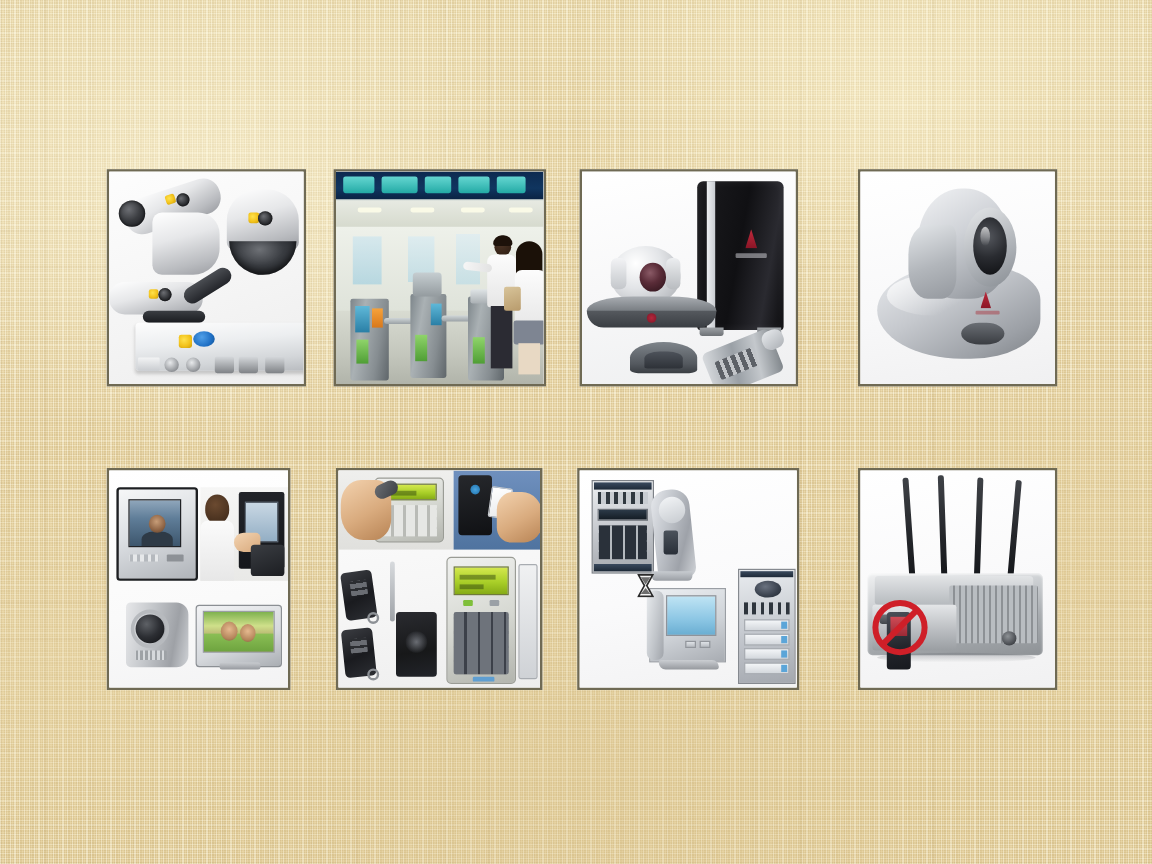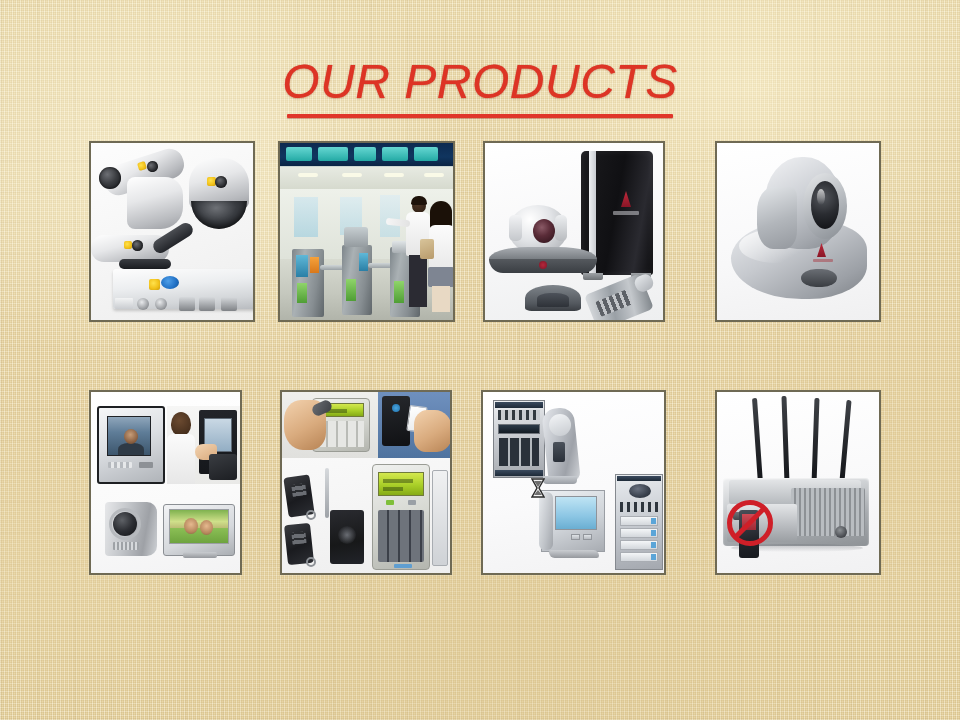--- a/index.html
+++ b/index.html
@@ -300,24 +300,20 @@
     background: #cf1f28;
     transform: rotate(-45deg);
     transform-origin: center;
   }
 </style>
 </head>
 <body>
 
 <div id="slide">
 
-  <div id="title-block">
-    <div id="page-title">OUR PRODUCTS</div>
-    <div id="title-rule"></div>
-  </div>
 
   <div class="tile" style="left:89px; top:141px; width:166px; height:181px;">
     <div class="tile-photo">
       <div class="ph t1-bg"></div>
 
       <div class="ph" style="left:118px; top:0px; width:17px; height:22px; background:linear-gradient(90deg,#d8dадd 0%,#c5c8cb 40%,#9b9ea2 100%); border-radius:0 0 3px 3px;"></div>
 
       <div class="ph cam-body" style="left:98px; top:15px; width:60px; height:50px; border-radius:26px 26px 6px 6px;"></div>
       <div class="ph" style="left:100px; top:58px; width:56px; height:28px;
                   background:radial-gradient(ellipse at 45% 25%, #6e7176 0%, #3a3d42 45%, #191b1f 100%);

